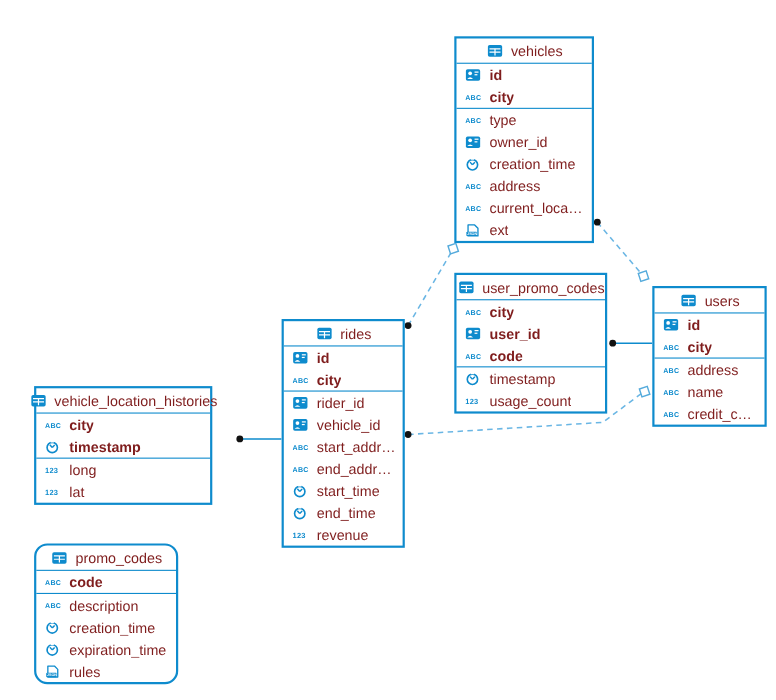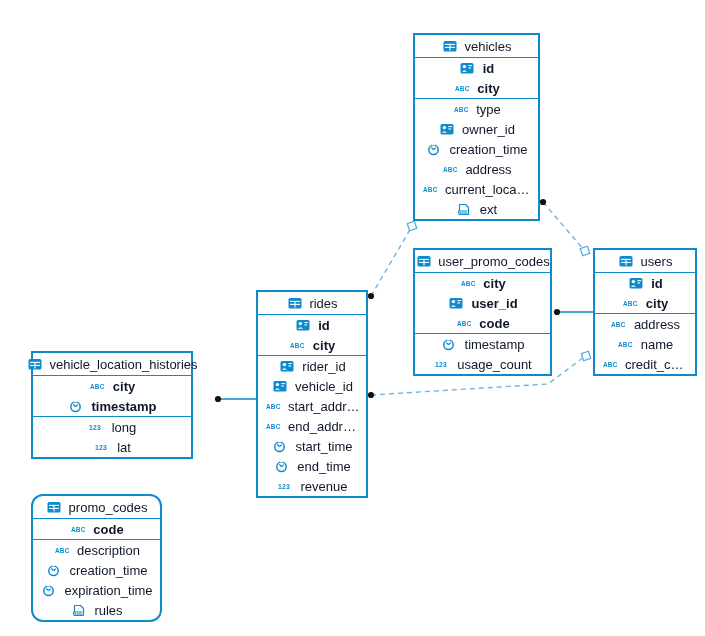--- a/index.html
+++ b/index.html
@@ -9,36 +9,35 @@
     background:#ffffff;
     font-family:"Liberation Sans", sans-serif;
     overflow:hidden;
   }
   #connector-layer{position:absolute;left:0;top:0;pointer-events:none;}
   .er-table{
     position:absolute;
     box-sizing:border-box;
     background:#ffffff;
     border:2px solid var(--accent);
-    color:#0f172a;
+    color:#7f1d1d;
   }
   .er-header{
     height:22px;
     display:flex;align-items:center;justify-content:center;gap:5px;
     border-bottom:1px solid var(--accent);
     font-size:13px;
     white-space:nowrap;
   }
   .er-row{
     height:20px;
     display:flex;align-items:center;gap:6px;
     padding:0 6px;
     font-size:13px;
     white-space:nowrap;
-    justify-content:center;
   }
   .er-row.pk .er-label{font-weight:bold;}
   .er-sep{border-top:1px solid var(--accent);height:0;}
   .er-icon{width:18px;min-width:18px;display:flex;align-items:center;justify-content:center;}
   .er-label{overflow:hidden;text-overflow:ellipsis;}
 </style>
 </head>
 <body>
 
 <div id="canvas" style="--accent: #0e8bcd;">
@@ -213,21 +212,21 @@
         </div>
         <div class="er-row">
           <span class="er-icon">
             <svg width="15" height="13" viewBox="0 0 15 13">
               <text x="0" y="9" font-family="Liberation Sans, sans-serif" font-size="6.8" font-weight="bold" fill="#0e8bcd" letter-spacing="0.2">123</text>
             </svg>
           </span>
           <span class="er-label">usage_count</span>
         </div>
       </div>
-      <div class="er-table" style="left: 593px; top: 248px; width: 104px;">
+      <div class="er-table" style="left: 593px; top: 260px; width: 104px;">
         <div class="er-header">
           <span class="er-icon">
             <svg width="15" height="13" viewBox="0 0 15 13">
               <rect x="0.5" y="1" width="13" height="10.5" rx="1.6" fill="#0e8bcd"></rect>
               <line x1="2" y1="4.4" x2="12" y2="4.4" stroke="#fff" stroke-width="1.1"></line>
               <line x1="7" y1="4.4" x2="7" y2="10.4" stroke="#fff" stroke-width="1.1"></line>
               <line x1="2" y1="7.4" x2="12" y2="7.4" stroke="#fff" stroke-width="1.1"></line>
             </svg>
           </span>
           <span>users</span>

